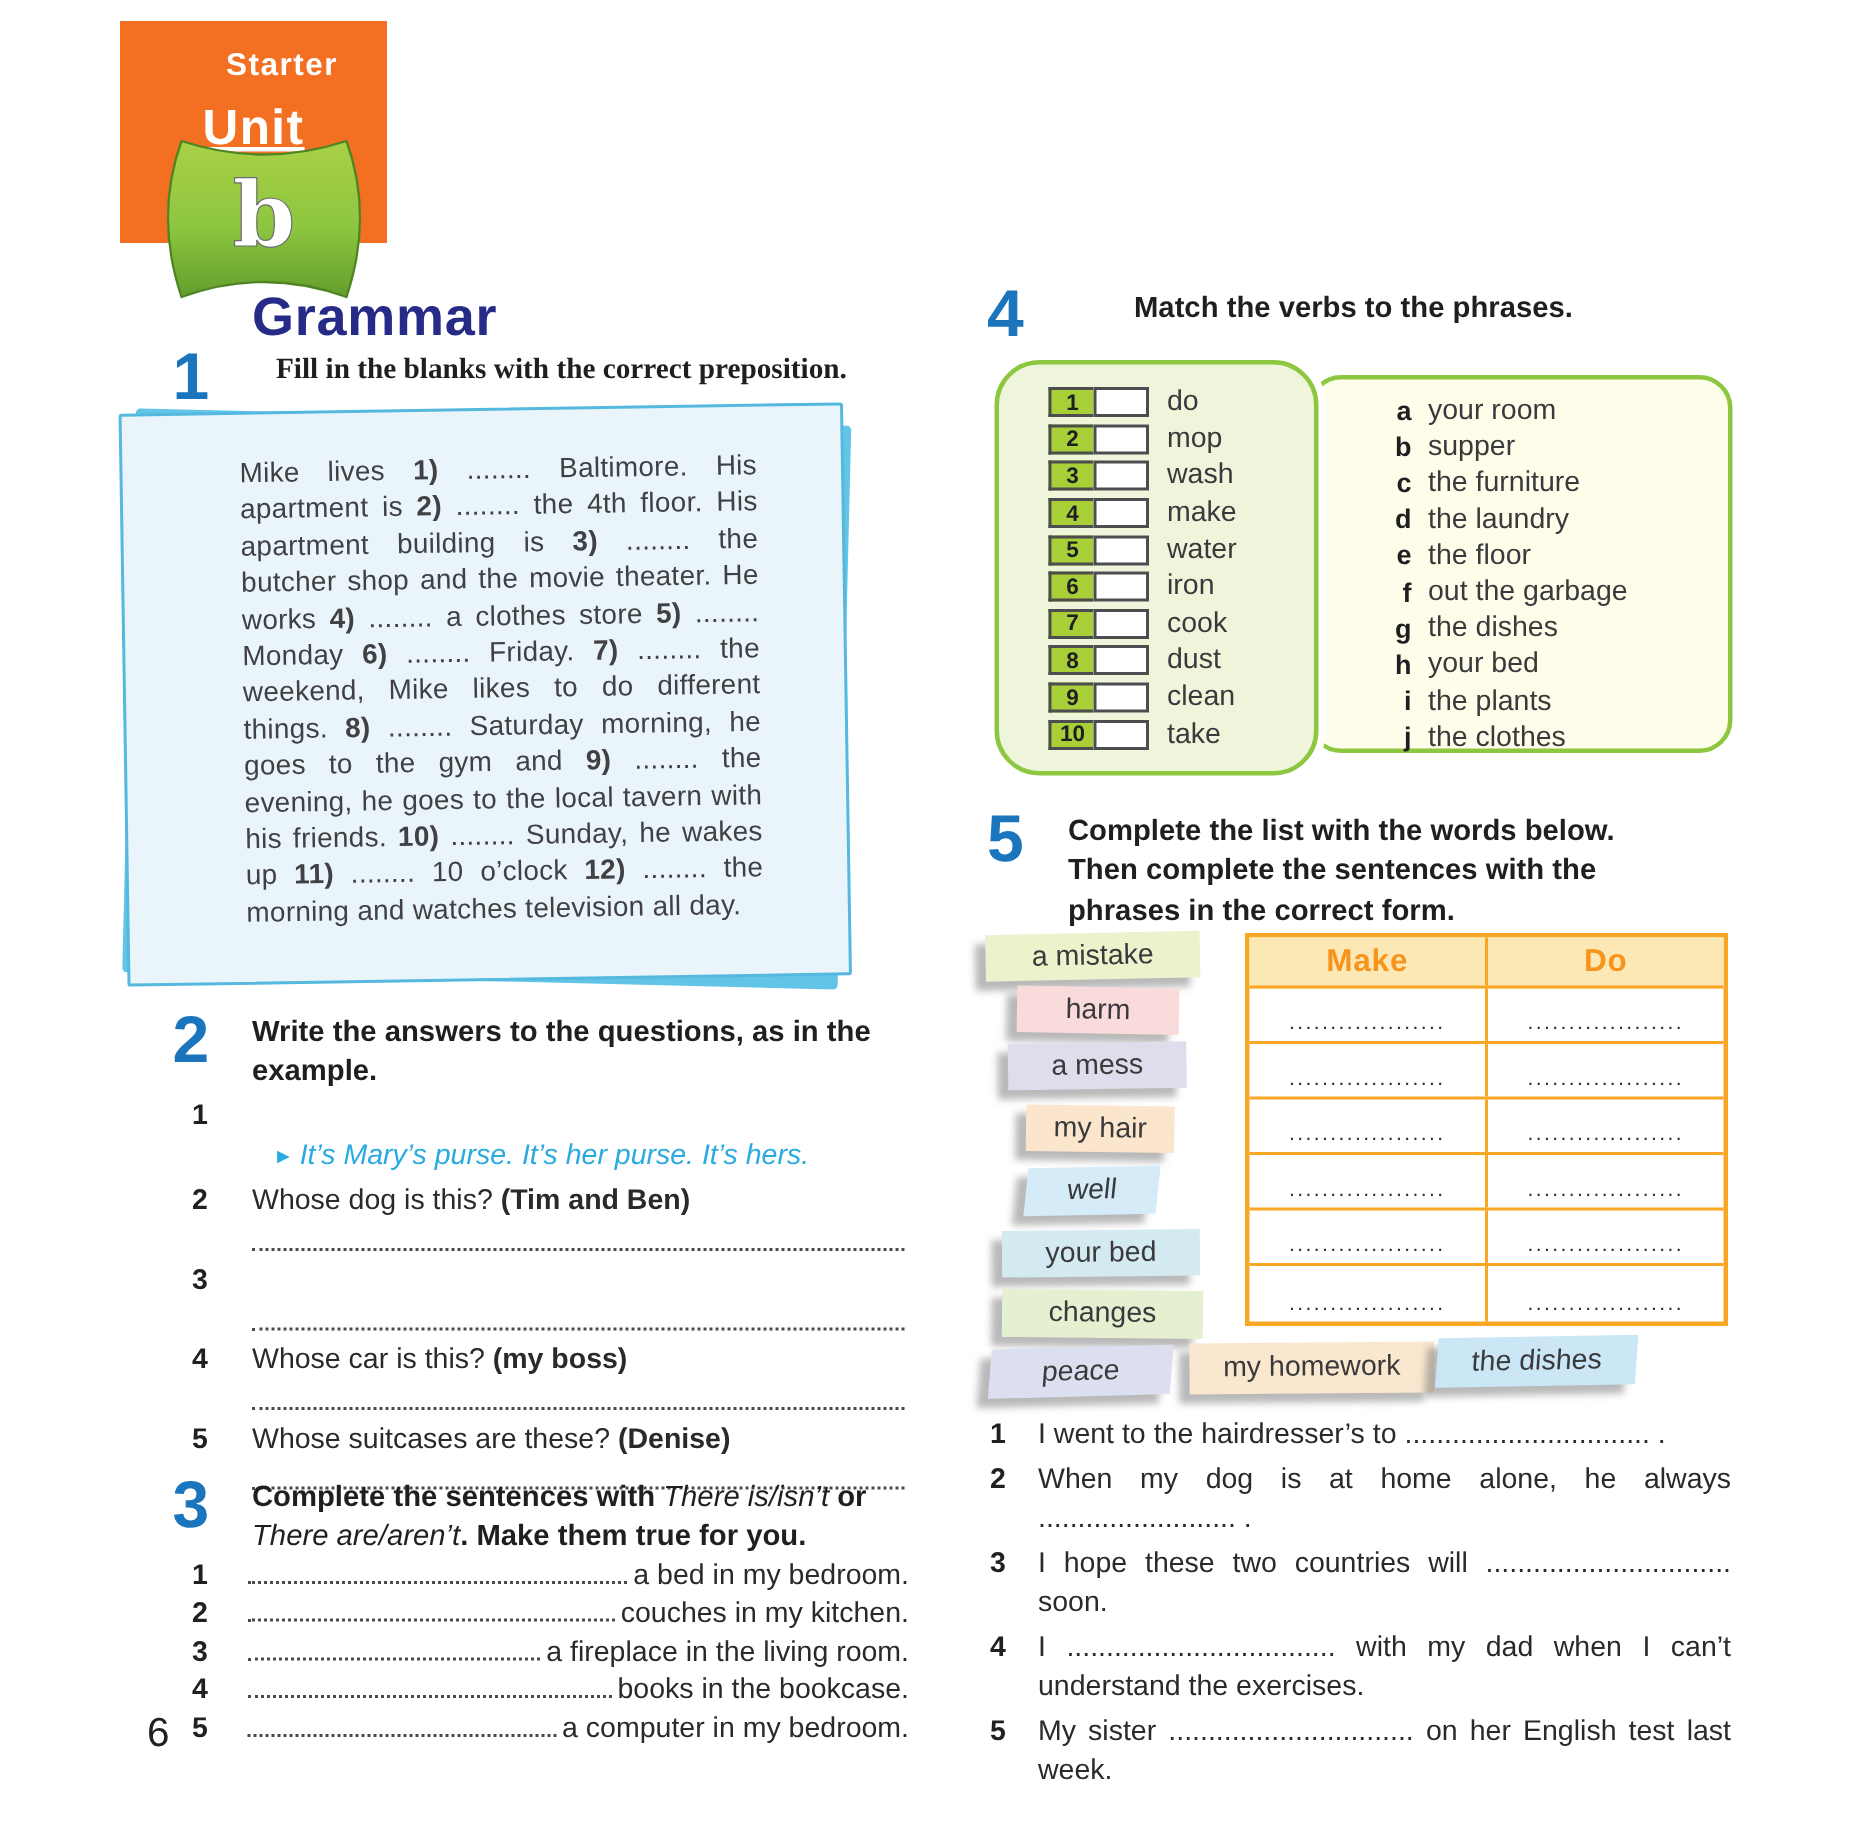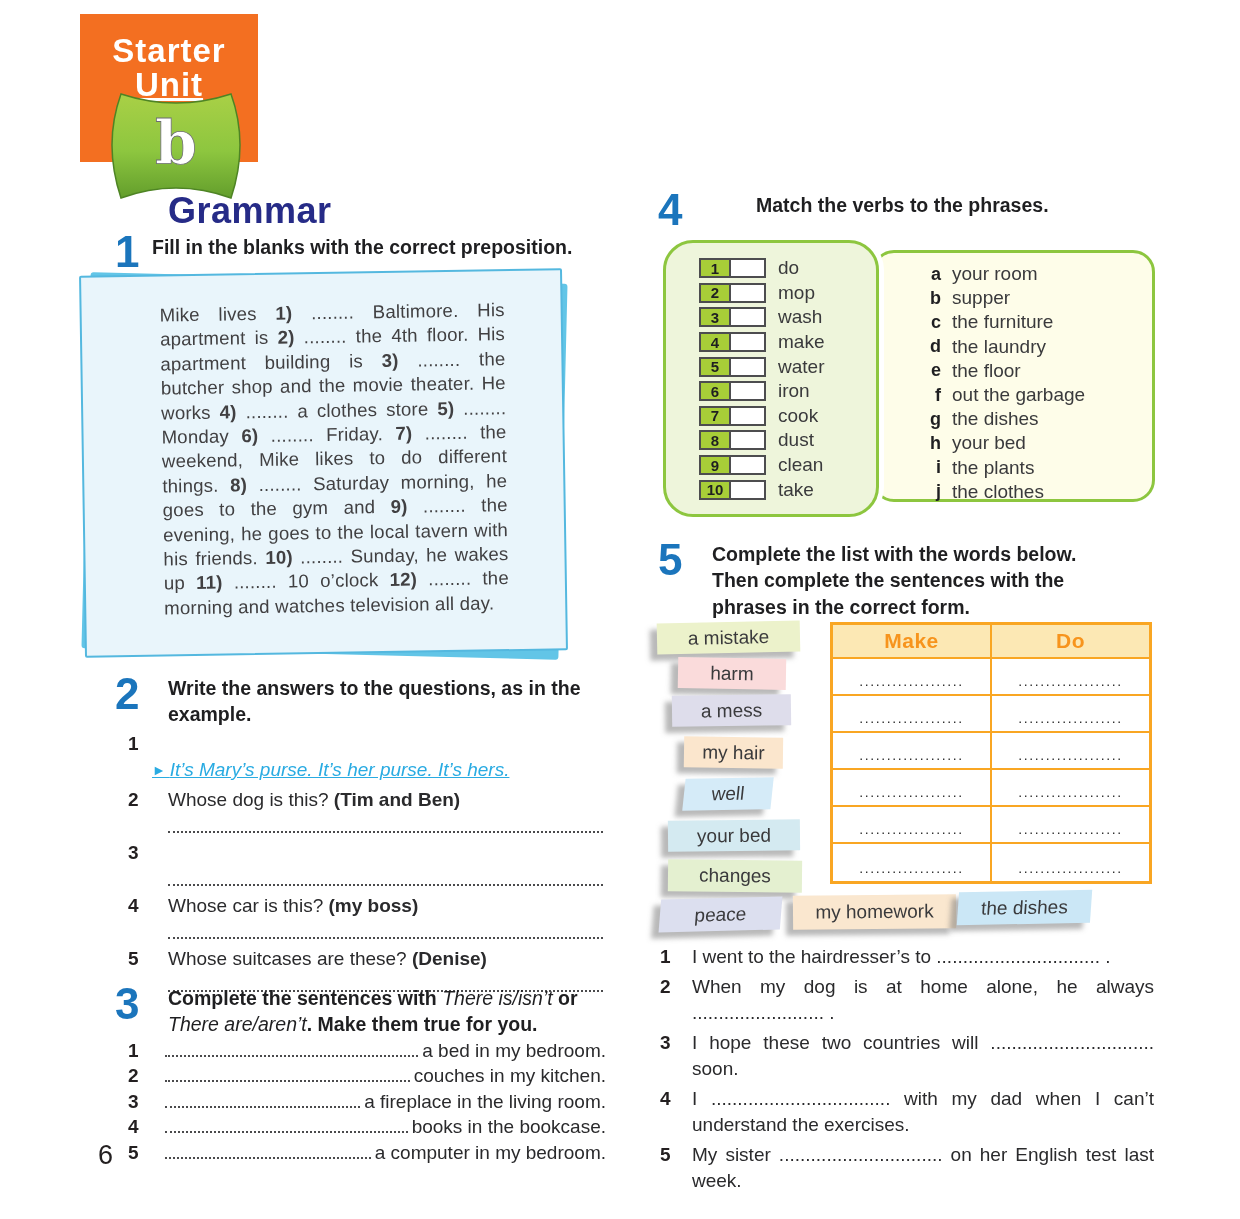--- a/index.html
+++ b/index.html
@@ -10,21 +10,21 @@
     --c-orange:#F36F21; --c-text:#3A3A3C;
   }
   *{margin:0;padding:0;box-sizing:border-box;}
   body{background:#fff;font-family:"Liberation Sans","DejaVu Sans",sans-serif;}
   .page{position:relative;width:1240px;height:1219px;background:#fff;overflow:hidden;}
 
   
   .badge{position:absolute;left:80px;top:14px;width:180px;height:180px;}
   .badge-orange{position:absolute;left:0;top:0;width:178px;height:148px;background:var(--c-orange);}
   .badge-t{position:absolute;width:178px;text-align:center;color:#fff;font-weight:bold;letter-spacing:1px;}
-  .badge-t1{top:18px;font-size:33px;}
+  .badge-t1{top:18px;font-size:21px;margin-left:19px;}
   .badge-t2{top:52px;font-size:33px;text-decoration:underline;}
   .ribbon{position:absolute;left:16px;top:72px;width:160px;height:122px;}
 
   
   .ex-num{position:absolute;font-size:44px;font-weight:bold;color:var(--c-num);line-height:1;}
   .ex-title{position:absolute;font-size:19.5px;font-weight:bold;color:#1F1F21;line-height:1.35;}
   .b{font-weight:bold;}
   .i{font-style:italic;font-weight:normal;}
   .grammar{position:absolute;left:168px;top:190px;font-size:36px;font-weight:bold;color:var(--c-navy);letter-spacing:.5px;}
   .pagenum{position:absolute;left:98px;top:1140px;font-size:27px;color:#231F20;}
@@ -33,21 +33,21 @@
   .paper{position:absolute;left:82px;top:272px;width:483px;height:382px;}
   .paper-back{position:absolute;left:4px;top:6px;right:2px;bottom:0;background:var(--c-paperbk);transform:rotate(1.4deg);border-radius:3px;}
   .paper-front{position:absolute;inset:0;background:var(--c-paper);border:2px solid var(--c-paperbd);transform:rotate(-0.9deg);border-radius:2px;padding:27px 56px 18px 78px;}
   .passage{font-size:18.6px;line-height:24.4px;color:#414042;text-align:justify;letter-spacing:.2px;}
 
   
   .ex2-items{position:absolute;left:128px;top:731px;width:478px;}
   .ex2-item{margin-bottom:3px;}
   .qrow{display:flex;font-size:19px;color:#2A2A2C;line-height:26px;}
   .qnum{width:40px;font-weight:bold;color:#231F20;flex:none;}
-  .example{margin:1px 0 5px 24px;font-size:19px;font-style:italic;color:var(--c-example);line-height:24px;text-decoration:underline;}
+  .example{margin:1px 0 5px 54px;font-size:19px;font-style:italic;color:var(--c-example);line-height:24px;}
   .arrow{font-style:normal;font-size:14px;vertical-align:1px;}
   .answer-line{height:20px;margin:0 3px 7px 40px;border-bottom:2.6px dotted #4A4A4C;}
 
   
   .ex3-items{position:absolute;left:128px;top:1040px;width:478px;}
   .ex3-row{display:flex;align-items:baseline;height:25.4px;font-size:19px;color:#2A2A2C;}
   .ex3-num{width:37px;font-weight:bold;color:#231F20;flex:none;}
   .leader{flex:1;border-bottom:2.6px dotted #4A4A4C;height:15px;margin-right:4px;}
   .tail{white-space:nowrap;}
 
@@ -113,21 +113,21 @@
         </linearGradient>
       </defs>
       <path d="M20,8 Q75,26 130,8 Q148,58 130,112 Q75,92 20,112 Q2,58 20,8 Z" fill="url(#rg)" stroke="#4E8424" stroke-width="1.5"></path>
       <text x="75" y="78" text-anchor="middle" font-size="60" font-weight="bold" font-family="'DejaVu Serif', serif" fill="#ffffff" stroke="#6d6e71" stroke-width="0.8">b</text>
     </svg>
   </div>
 
   <h1 class="grammar">Grammar</h1>
 
   <div class="ex-num" style="left:115px;top:230px;">1</div>
-  <div class="ex-title" style="left:152px;top:234px;white-space:nowrap;">Fill in the blanks with the correct preposition.</div>
+  <div class="ex-title" style="left:184px;top:234px;white-space:nowrap;font-family:Liberation Serif, serif;">Fill in the blanks with the correct preposition.</div>
   <div class="paper">
     <div class="paper-back"></div>
     <div class="paper-front">
       <div class="passage"><span>Mike lives </span><span class="b">1)</span><span> ........ Baltimore. His apartment is </span><span class="b">2)</span><span> ........ the 4th floor. His apartment building is </span><span class="b">3)</span><span> ........ the butcher shop and the movie theater. He works </span><span class="b">4)</span><span> ........ a clothes store </span><span class="b">5)</span><span> ........ Monday </span><span class="b">6)</span><span> ........ Friday. </span><span class="b">7)</span><span> ........ the weekend, Mike likes to do different things. </span><span class="b">8)</span><span> ........ Saturday morning, he goes to the gym and </span><span class="b">9)</span><span> ........ the evening, he goes to the local tavern with his friends. </span><span class="b">10)</span><span> ........ Sunday, he wakes up </span><span class="b">11)</span><span> ........ 10 o’clock </span><span class="b">12)</span><span> ........ the morning and watches television all day.</span></div>
     </div>
   </div>
 
   <div class="ex-num" style="left:115px;top:672px;">2</div>
   <div class="ex-title" style="left:168px;top:675px;width:445px;">Write the answers to the questions, as in the example.</div>
   <div class="ex2-items">

